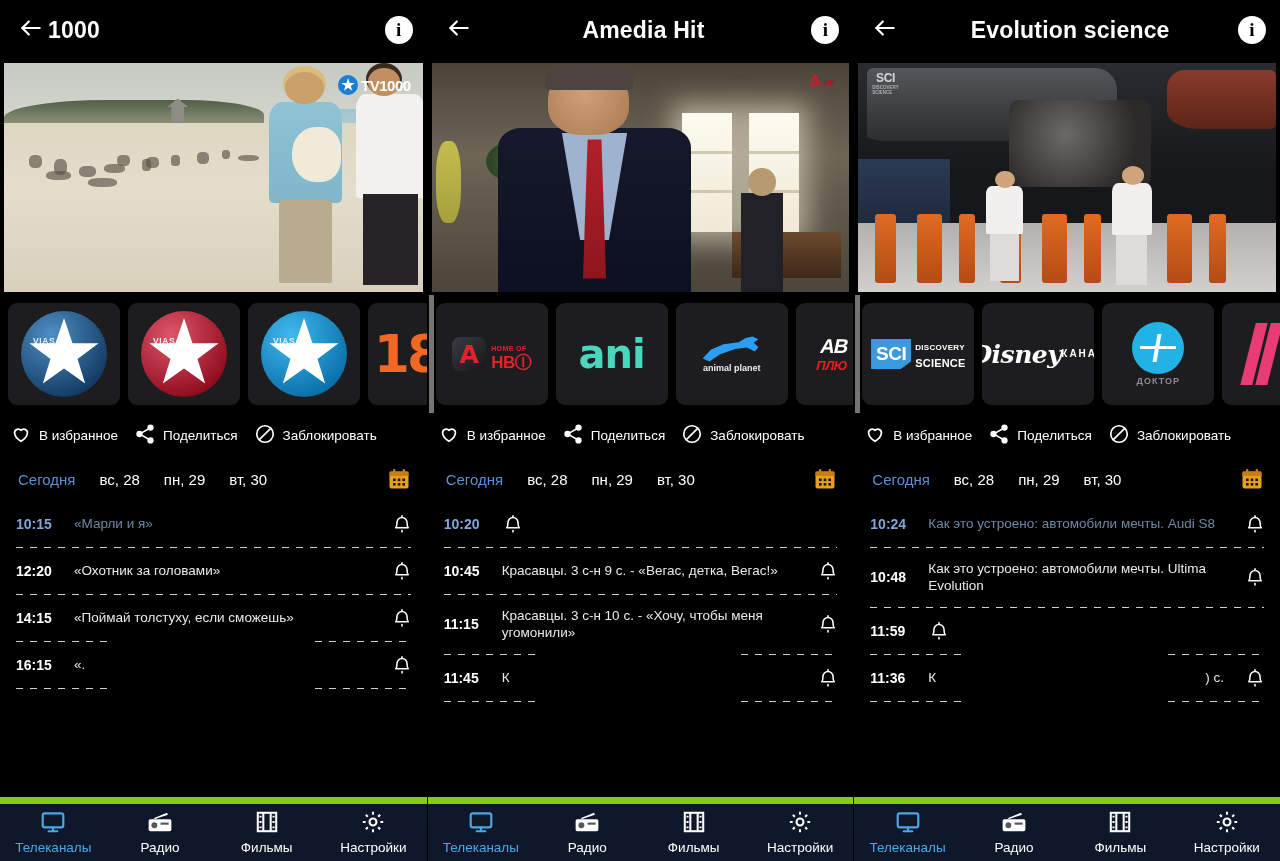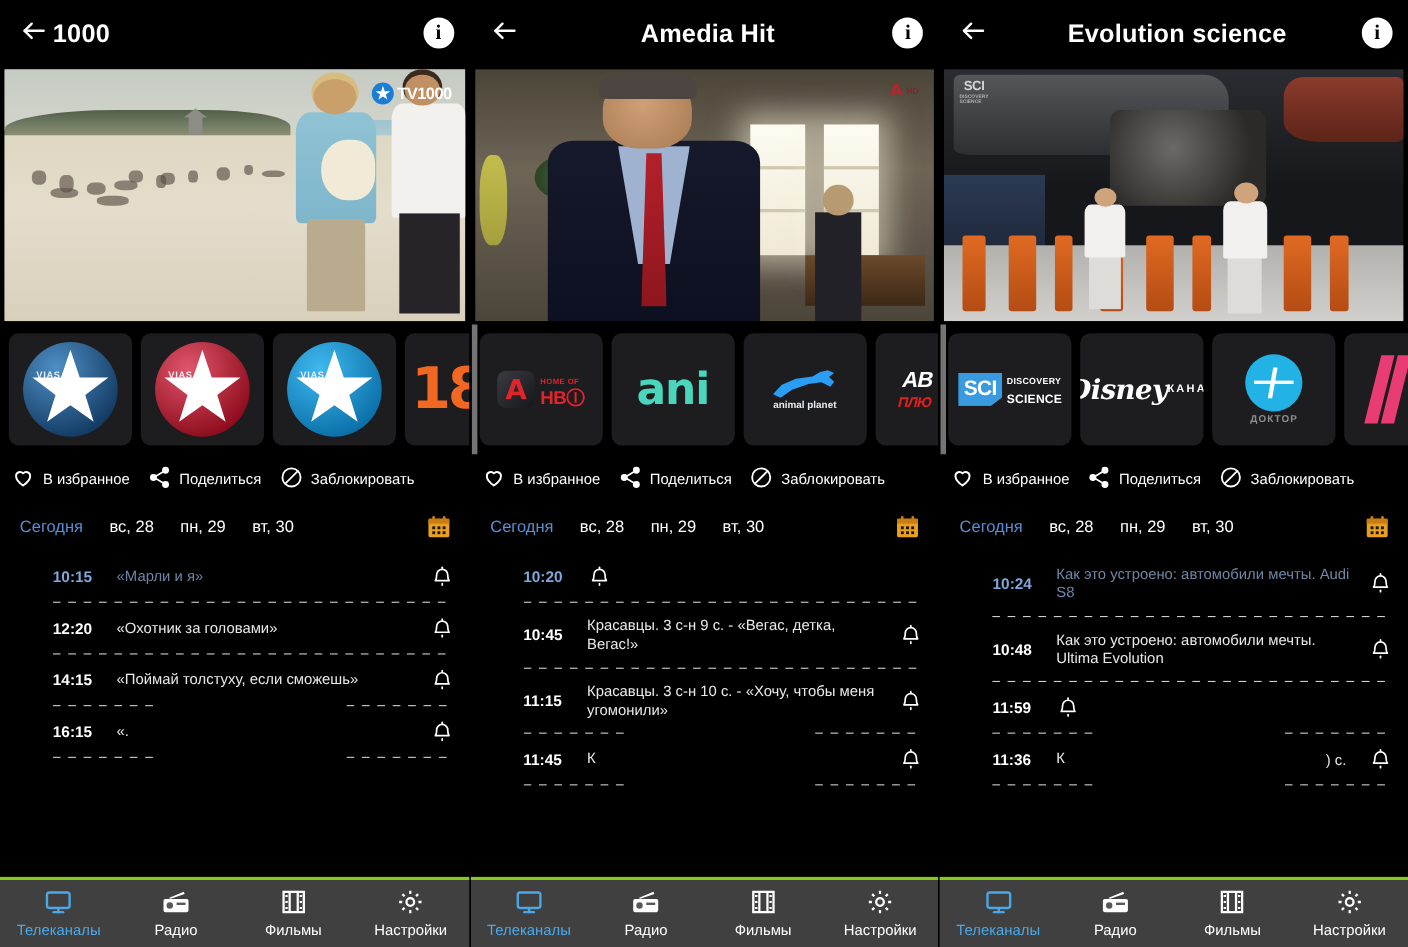--- a/index.html
+++ b/index.html
@@ -258,21 +258,21 @@
   .date-tab {
     font-size:15px; color:#fff; white-space:nowrap;
     padding: 0 14px 0 0; margin-right: 10px;
   }
   .date-tab.active { color:#5a8fd6; }
   .cal-icon {
     margin-left:auto; width:24px; height:24px; position:relative;
   }
 
   
-  .proglist { flex:1 1 auto; overflow:hidden; background:#000; position:relative;padding-left:32px; }
+  .proglist { flex:1 1 auto; overflow:hidden; background:#000; position:relative; }
   .prog-row {
     display:flex; align-items:center;
     padding: 12px 14px 12px 16px;
     gap: 12px; min-height: 44px;
   }
   .prog-time {
     font-size:14px; font-weight:700; color:#fff;
     min-width:46px; flex:0 0 auto;
   }
   .prog-title {
@@ -292,22 +292,22 @@
   }
   .sep.split i {
     display:block; height:1px; width:96px;
     background-image: linear-gradient(to right,#cfcfcf 0 7px, transparent 7px 14px);
     background-size: 14px 1px; background-repeat: repeat-x;
   }
 
   
   .bottomnav {
     height:64px; min-height:64px;
-    background:#404040;
-    border-top:3px solid #84cc16;
+    background:#0f172a;
+    border-top:7px solid #84cc16;
     display:flex; align-items:center;
     padding: 3px 0 4px;
   }
   .nav-item {
     flex:1 1 0; display:flex; flex-direction:column;
     align-items:center; justify-content:center; gap:3px;
     color:#fff; font-size:13.5px;
   }
   .nav-item.active { color:#4aa8e8; }
   .nav-label { line-height:1; }

